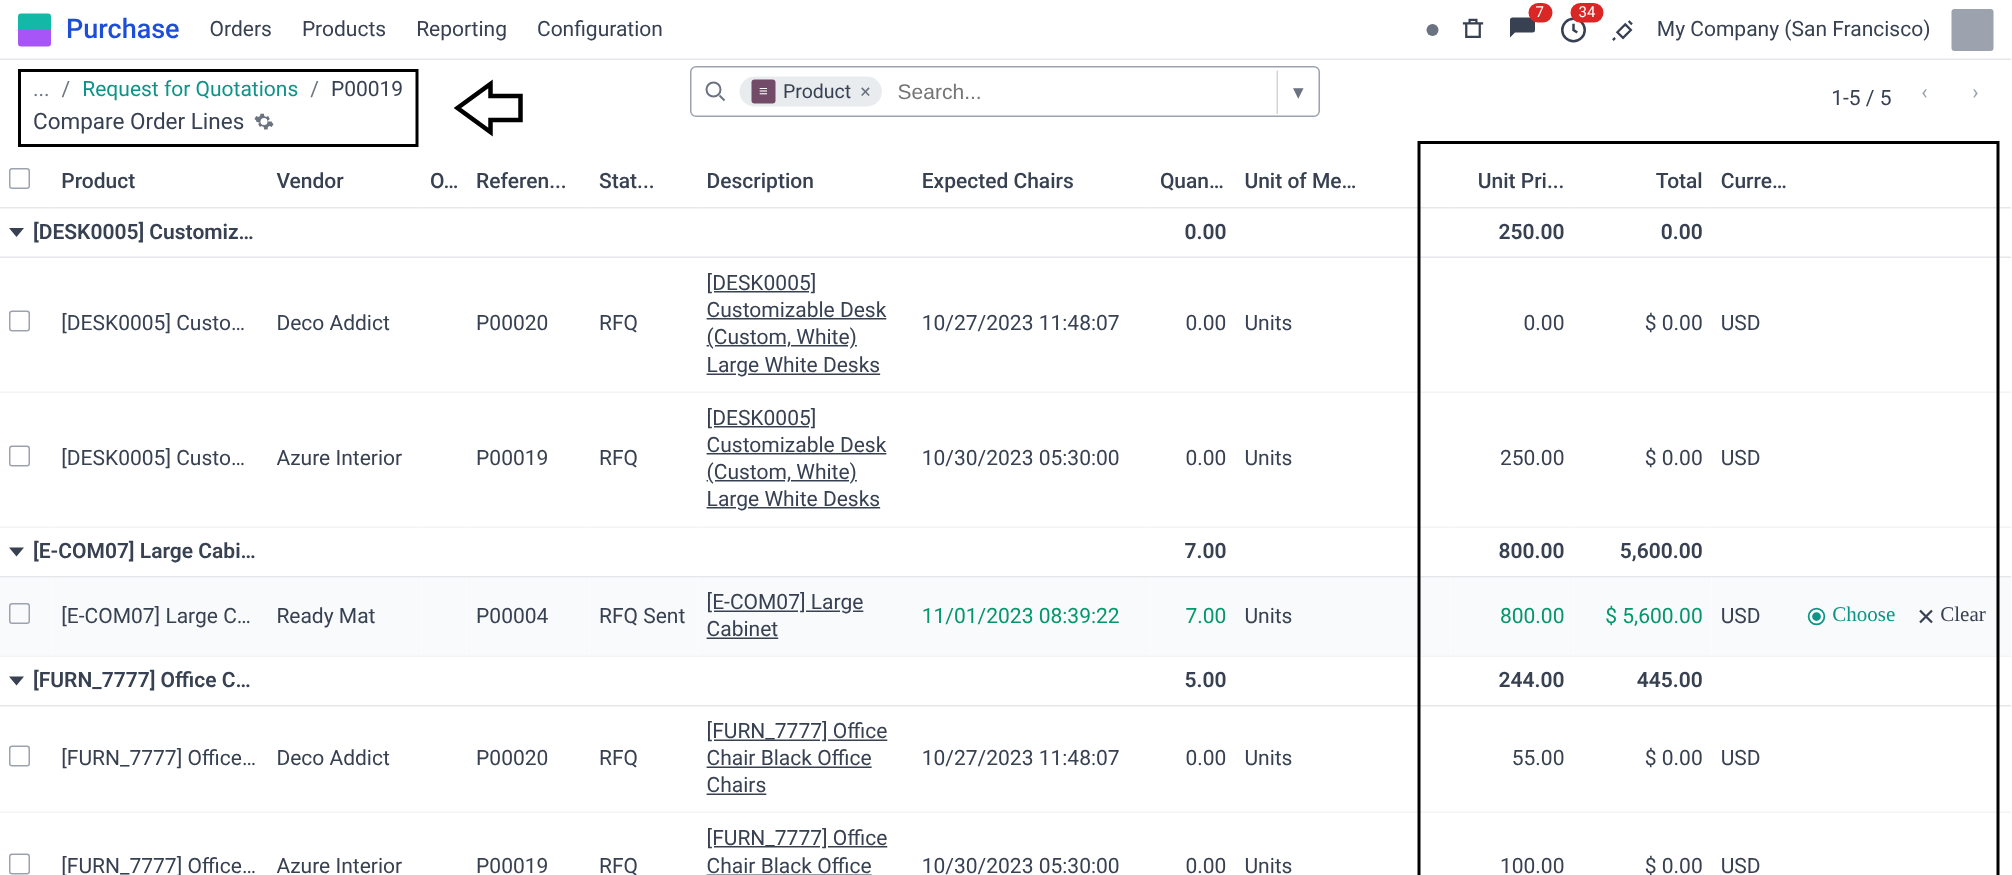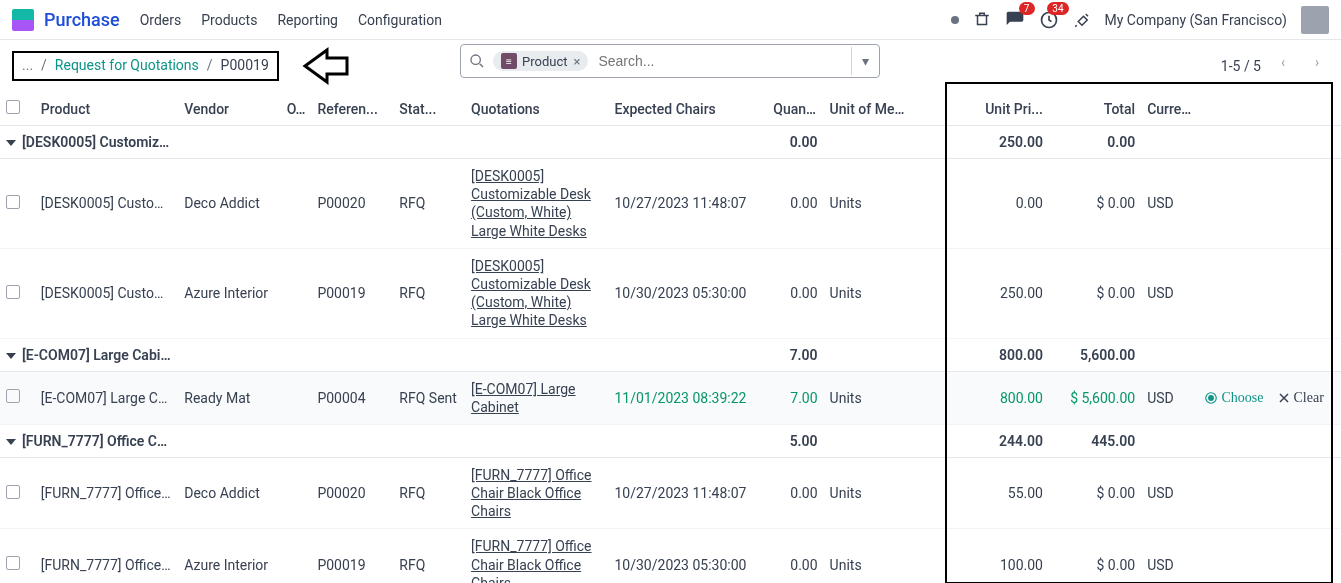--- a/index.html
+++ b/index.html
@@ -105,20 +105,28 @@
 
 <div class="subbar">
   <div class="breadcrumb-box">
     <div class="bc-line1">
       <span class="bc-dots">...</span>
       <span class="bc-sep">/</span>
       <span>Request for Quotations</span>
       <span class="bc-sep">/</span>
       <span class="bc-current">P00019</span>
     </div>
+    <div class="bc-line2">
+      <span>Compare Order Lines</span>
+      <span>
+        <svg width="14" height="14" viewBox="0 0 24 24" fill="#6b7280">
+            <path d="M12 8a4 4 0 100 8 4 4 0 000-8zm9 4a7 7 0 01-.1 1.2l2 1.6-2 3.4-2.4-1a7 7 0 01-2 1.2l-.4 2.6h-4l-.4-2.6a7 7 0 01-2-1.2l-2.4 1-2-3.4 2-1.6A7 7 0 013 12a7 7 0 01.1-1.2l-2-1.6 2-3.4 2.4 1a7 7 0 012-1.2L7.9 3h4l.4 2.6a7 7 0 012 1.2l2.4-1 2 3.4-2 1.6c.1.4.1.8.1 1.2z"></path>
+          </svg>
+      </span>
+    </div>
   </div>
   <div class="arrow-ann">
     <svg width="50" height="40" viewBox="0 0 50 40" fill="none" stroke="#000" stroke-width="3">
         <path d="M48 12 L28 12 L28 4 L6 20 L28 36 L28 28 L48 28 Z" fill="#fff"></path>
       </svg>
   </div>
 
   <div class="searchbar">
     <span class="search-icon">
       <svg width="16" height="16" viewBox="0 0 24 24" fill="none" stroke="#6b7280" stroke-width="2">
@@ -162,21 +170,21 @@
         <col class="col-act">
   </colgroup>
   <thead>
     <tr>
       <th><span class="checkbox"></span></th>
       <th>Product</th>
       <th>Vendor</th>
       <th>O...</th>
       <th>Referen...</th>
       <th>Stat...</th>
-      <th>Quotations</th>
+      <th>Description</th>
       <th>Expected Chairs</th>
       <th class="num">Quanti...</th>
       <th>Unit of Measu...</th>
       <th></th>
       <th class="num">Unit Pri...</th>
       <th class="num">Total</th>
       <th>Curren...</th>
       <th></th>
     </tr>
   </thead>

